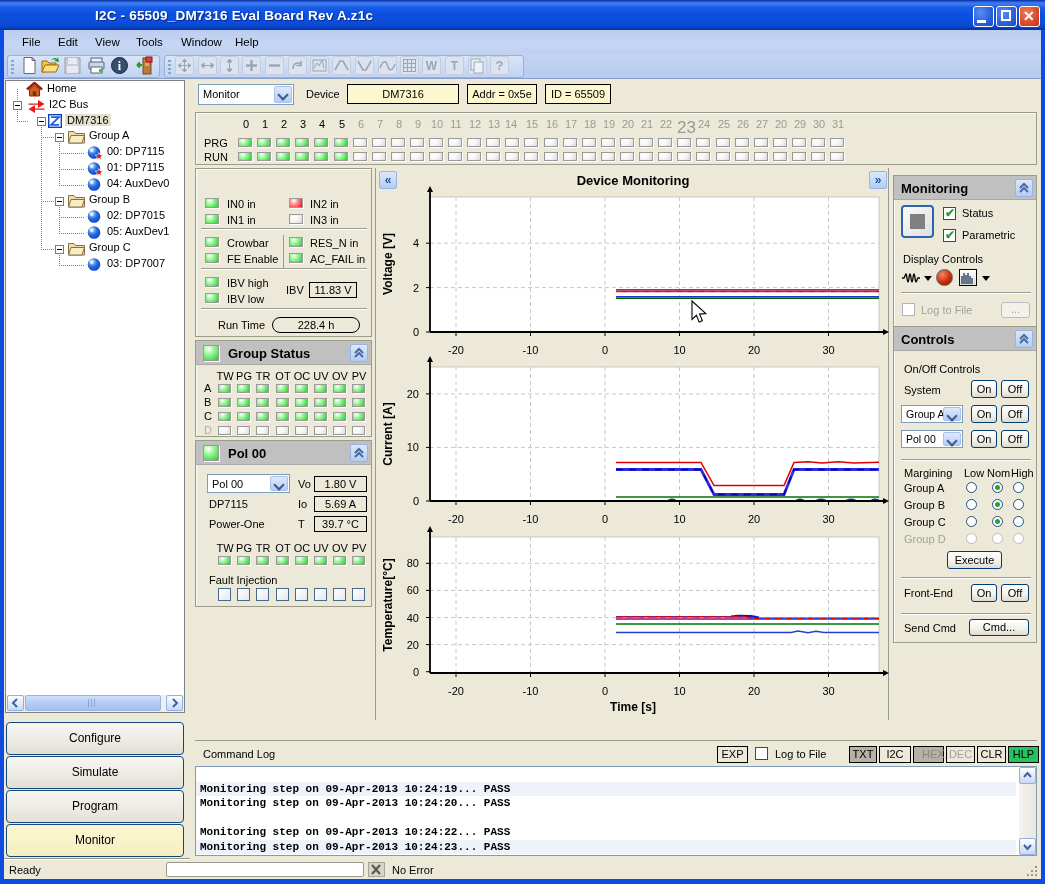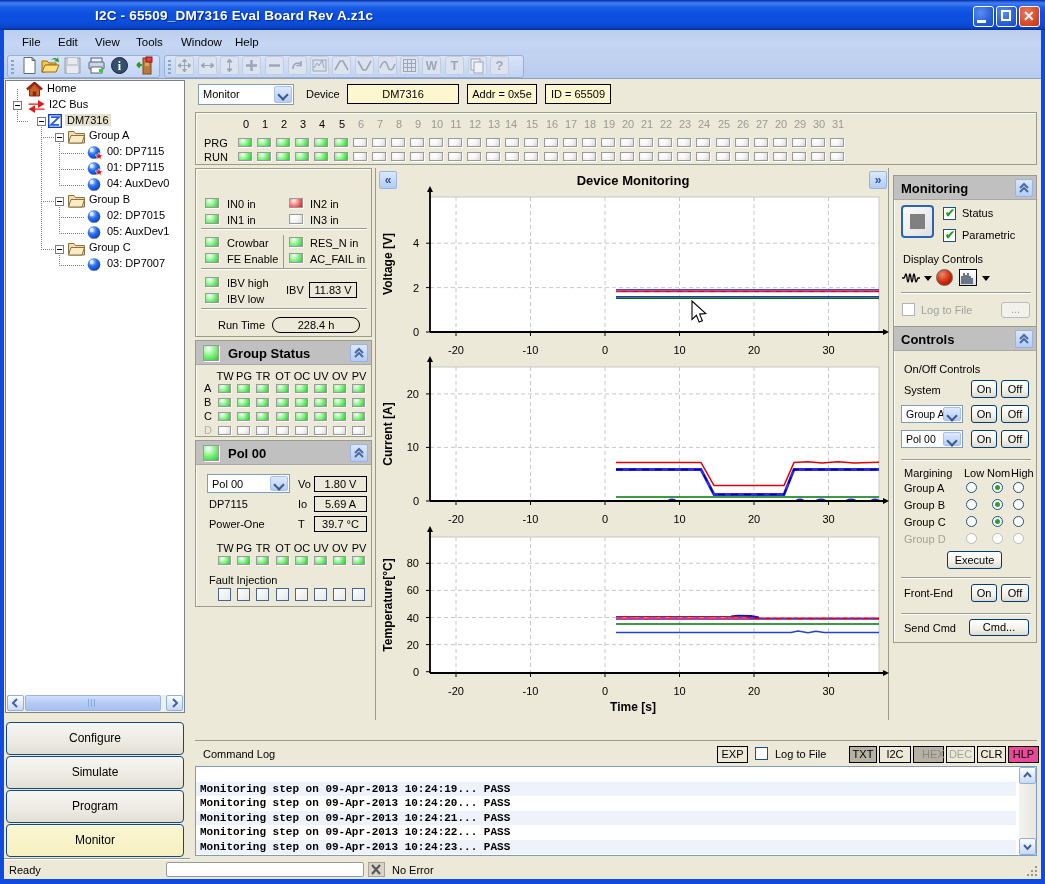--- a/index.html
+++ b/index.html
@@ -420,21 +420,21 @@
   <div class="led off" style="left:405px;top:39px;height:9px;"></div>
   <span class="lbl" style="left:424px;top:5px;width:16px;text-align:center;color:#9a9a94;font-size:11px;">20</span>
   <div class="led off" style="left:424px;top:25px;height:9px;"></div>
   <div class="led off" style="left:424px;top:39px;height:9px;"></div>
   <span class="lbl" style="left:443px;top:5px;width:16px;text-align:center;color:#9a9a94;font-size:11px;">21</span>
   <div class="led off" style="left:443px;top:25px;height:9px;"></div>
   <div class="led off" style="left:443px;top:39px;height:9px;"></div>
   <span class="lbl" style="left:462px;top:5px;width:16px;text-align:center;color:#9a9a94;font-size:11px;">22</span>
   <div class="led off" style="left:462px;top:25px;height:9px;"></div>
   <div class="led off" style="left:462px;top:39px;height:9px;"></div>
-  <span class="lbl" style="left:481px;top:5px;width:16px;text-align:center;color:#9a9a94;font-size:11px;">23</span>
+  <span class="lbl" style="left:481px;top:5px;width:16px;text-align:center;color:#9a9a94;font-size:17px;">23</span>
   <div class="led off" style="left:481px;top:25px;height:9px;"></div>
   <div class="led off" style="left:481px;top:39px;height:9px;"></div>
   <span class="lbl" style="left:500px;top:5px;width:16px;text-align:center;color:#9a9a94;font-size:11px;">24</span>
   <div class="led off" style="left:500px;top:25px;height:9px;"></div>
   <div class="led off" style="left:500px;top:39px;height:9px;"></div>
   <span class="lbl" style="left:520px;top:5px;width:16px;text-align:center;color:#9a9a94;font-size:11px;">25</span>
   <div class="led off" style="left:520px;top:25px;height:9px;"></div>
   <div class="led off" style="left:520px;top:39px;height:9px;"></div>
   <span class="lbl" style="left:539px;top:5px;width:16px;text-align:center;color:#9a9a94;font-size:11px;">26</span>
   <div class="led off" style="left:539px;top:25px;height:9px;"></div>
@@ -805,25 +805,24 @@
 <div class="abs" id="p-cmdlog" style="left:195px;top:740px;width:842px;height:118px;border-top:1px solid #9b9b8a;">
   <span class="lbl" style="left:8px;top:7px;">Command Log</span>
   <div class="flatbtn" style="left:522px;top:5px;width:31px;height:17px;line-height:15px;">EXP</div>
   <div class="cb" style="left:560px;top:6px;"></div>
   <span class="lbl" style="left:580px;top:7px;">Log to File</span>
   <div class="flatbtn" style="left:654px;top:5px;width:28px;height:17px;line-height:15px;background:#b5b2a5;color:#000;">TXT</div>
   <div class="flatbtn" style="left:684px;top:5px;width:32px;height:17px;line-height:15px;background:#ece9d8;color:#000;">I2C</div>
   <div class="flatbtn" style="left:718px;top:5px;width:31px;height:17px;line-height:15px;background:#b5b2a5;color:#8a887e;padding-left:8px;">HEX</div>
   <div class="flatbtn" style="left:751px;top:5px;width:29px;height:17px;line-height:15px;background:#ece9d8;color:#a0a49c;">DEC</div>
   <div class="flatbtn" style="left:782px;top:5px;width:29px;height:17px;line-height:15px;background:#ece9d8;color:#000;">CLR</div>
-  <div class="flatbtn" style="left:813px;top:5px;width:31px;height:17px;line-height:15px;background:#ec4899;color:#000;">HLP</div>
+  <div class="flatbtn" style="left:813px;top:5px;width:31px;height:17px;line-height:15px;background:#22c55e;color:#000;">HLP</div>
   <div id="cmdlog-box" style="position:absolute;left:0px;top:25px;width:842px;height:90px;background:#fff;border:1px solid #7f9db9;overflow:hidden;">
       <div style="position:absolute;left:0;top:14.5px;width:820px;height:14.5px;background:#eef2fb;padding:1px 0 0 4px;">Monitoring step on 09-Apr-2013 10:24:19... PASS</div>
       <div style="position:absolute;left:0;top:29.0px;width:820px;height:14.5px;background:#fff;padding:1px 0 0 4px;">Monitoring step on 09-Apr-2013 10:24:20... PASS</div>
-      <div style="position:absolute;left:0;top:43.5px;width:820px;height:14.5px;background:#eef2fb;padding:1px 0 0 4px;">Monitoring step on 09-Apr-2013 10:24:21... PASS</div>
       <div style="position:absolute;left:0;top:58.0px;width:820px;height:14.5px;background:#fff;padding:1px 0 0 4px;">Monitoring step on 09-Apr-2013 10:24:22... PASS</div>
       <div style="position:absolute;left:0;top:72.5px;width:820px;height:14.5px;background:#eef2fb;padding:1px 0 0 4px;">Monitoring step on 09-Apr-2013 10:24:23... PASS</div>
     </div>
   <div style="position:absolute;left:824px;top:26px;width:17px;height:88px;background:linear-gradient(90deg,#f4f3ee,#e8e6df);">
   <div style="position:absolute;left:0;top:0;width:17px;height:17px;background:linear-gradient(180deg,#fdfefd,#c8d8f4);border:1px solid #8cb0e8;border-radius:2px;"><svg width="15" height="15">
           <path d="M4 9 L7.5 5 L11 9" stroke="#4060a8" stroke-width="2" fill="none"></path>
         </svg></div>
   <div style="position:absolute;left:0;bottom:0;width:17px;height:17px;background:linear-gradient(180deg,#fdfefd,#c8d8f4);border:1px solid #8cb0e8;border-radius:2px;"><svg width="15" height="15">
           <path d="M4 6 L7.5 10 L11 6" stroke="#4060a8" stroke-width="2" fill="none"></path>
         </svg></div>

